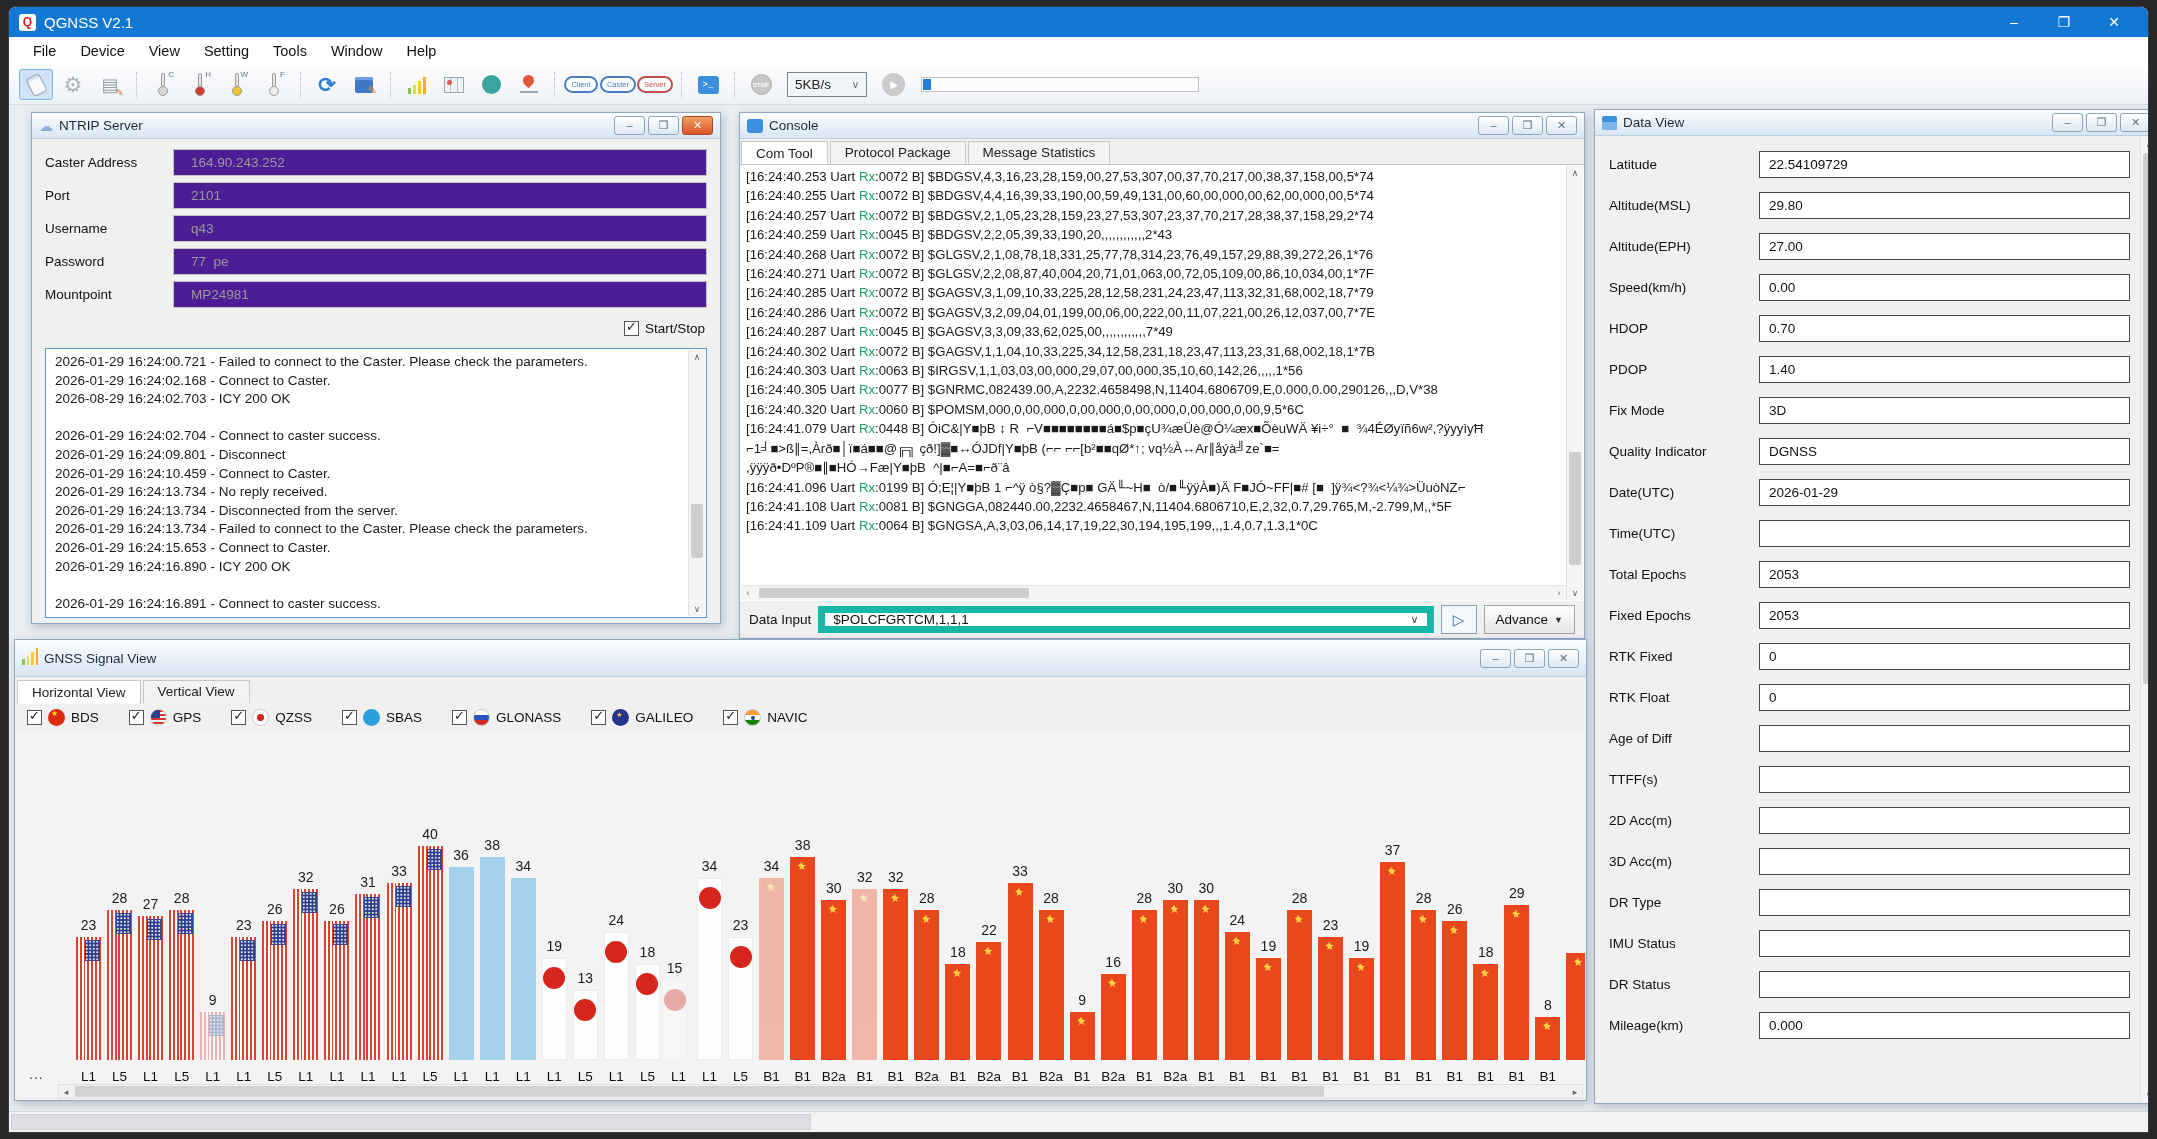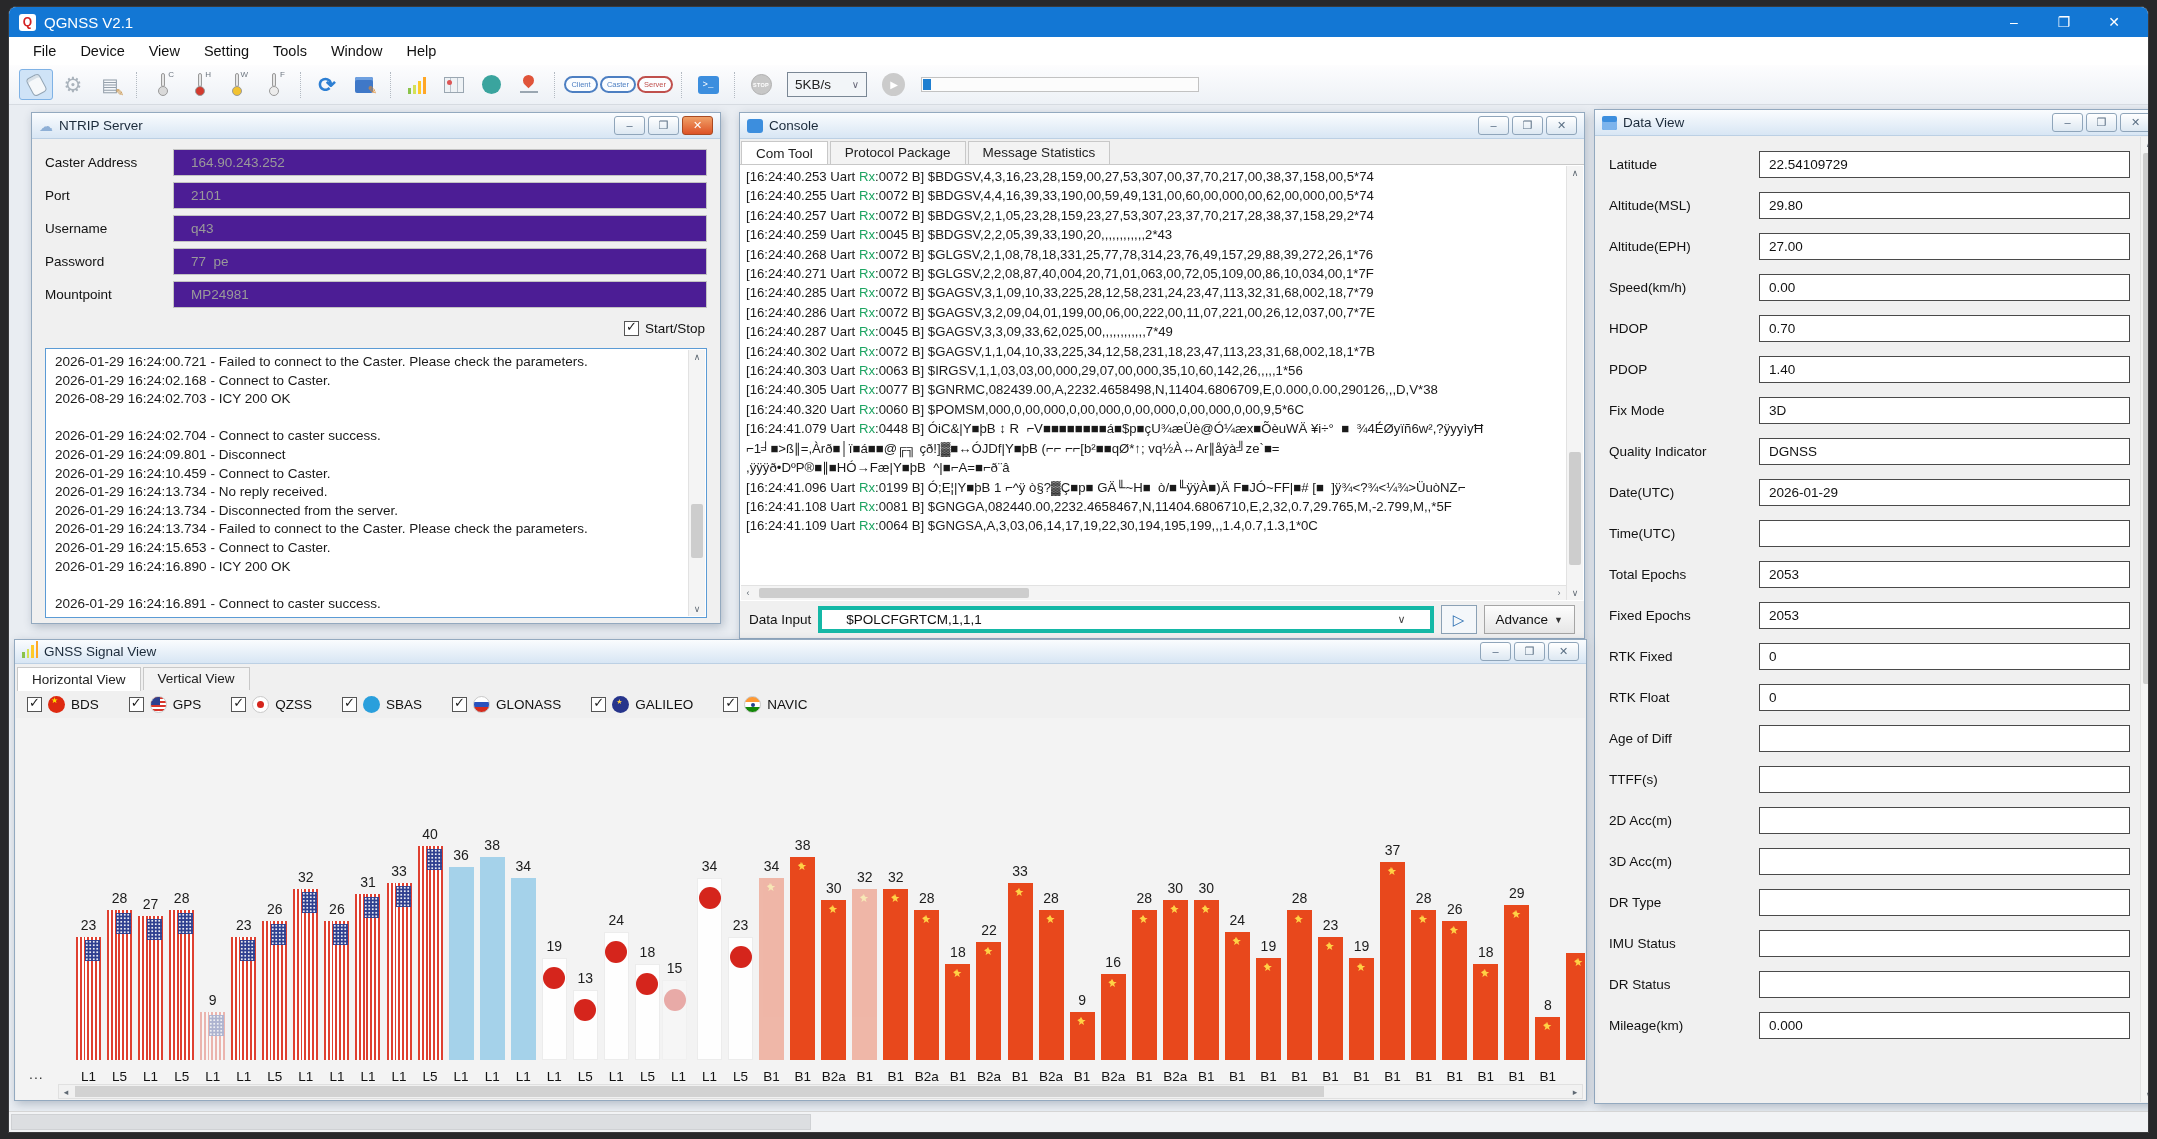--- a/index.html
+++ b/index.html
@@ -100,22 +100,22 @@
   
   .tabsrow { display:flex; align-items:flex-end; padding:3px 0 0 1px; background:#f0f0f0; flex:0 0 auto; height:25px; }
   .tab { padding:3px 14px 4px; font-size:13.5px; color:#222; border:1px solid #c8c8c8; border-bottom:none; background:#f3f3f3; margin-right:2px; }
   .tab.active { background:#fff; position:relative; top:1px; padding-top:4px; }
   .con-wrap { flex:1; position:relative; background:#fff; border-top:1px solid #c8c8c8; overflow:hidden; }
   .con-msgs { position:absolute; inset:2px 18px 16px 6px; overflow:hidden; font-size:13.2px; line-height:19.4px; color:#1a1a1a; }
   .cline { white-space:pre; }
   .cline .rx { color:var(--c-rx); }
   .di-row { flex:0 0 auto; height:37px; display:flex; align-items:center; gap:7px; padding:0 9px; background:#f0f0f0; }
   .di-label { font-size:13.5px; color:#111; }
-  .combo { flex:1; height:27px; border:4px solid #14b8a6; background:#fff; display:flex; align-items:center;
-           padding:0 24px; font-size:13.5px; white-space:pre; position:relative; color:#111; }
+  .combo { flex:1; height:27px; border:7px solid #14b8a6; background:#fff; display:flex; align-items:center;
+           padding:0 8px; font-size:13.5px; white-space:pre; position:relative; color:#111; }
   .combo .car { margin-left:auto; font-size:11px; color:#444; }
   .send-btn { width:36px; height:29px; border:1px solid #8ba1b5; background:#f4f7fa; color:#2c6fb2; font-size:15px;
               display:flex; align-items:center; justify-content:center; }
   .adv-btn { height:29px; padding:0 11px; border:1px solid #a5a5a5; background:linear-gradient(#fdfdfd,#e6e6e6);
              font-size:13.5px; display:flex; align-items:center; gap:6px; color:#111; }
   .adv-btn .car { font-size:9px; color:#333; }
   
   .dv-body { flex:1; position:relative; padding:8px 28px 0 14px; }
   .dv-row { display:flex; align-items:center; height:41px; }
   .dv-row label { flex:0 0 150px; font-size:13.5px; color:#111; }
@@ -517,21 +517,21 @@
           </div>
         <div class="sb-v" style="top:1px;">
           <span class="sb-arrow" style="top:0;">∧</span>
           <span class="sb-arrow" style="bottom:0;">∨</span>
           <span class="sb-thumb-v" style="top:16px; height:55%;"></span>
         </div>
       </div>
     </div>
 
     <div class="panel" style="left:5px; top:534px; width:1573px; height:462px;">
-      <div class="ptitle" style="height:24px;">
+      <div class="ptitle" style="height:37px;">
         <span class="sbars small">
             <i></i>
             <i></i>
             <i></i>
             <i></i>
           </span>
         <span class="ptitle-text">GNSS Signal View</span>
         <span class="pbtns">
           <span class="pbtn">–</span>
           <span class="pbtn">❐</span>

